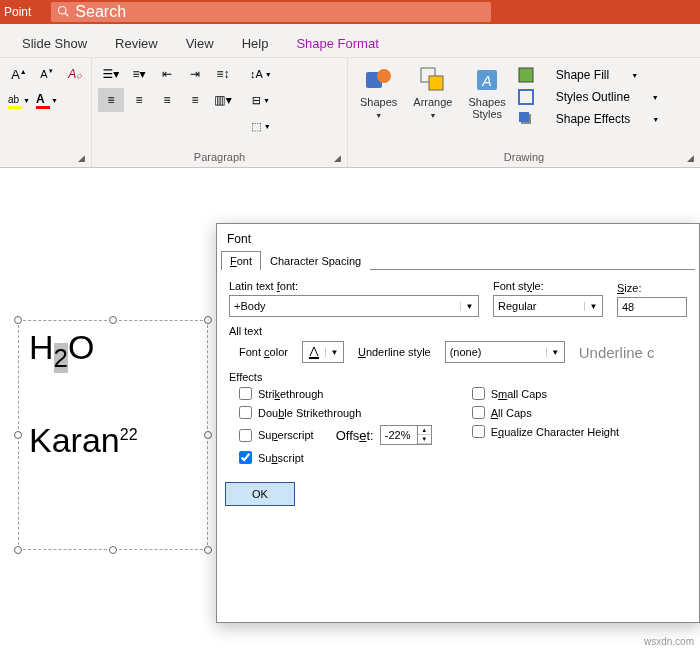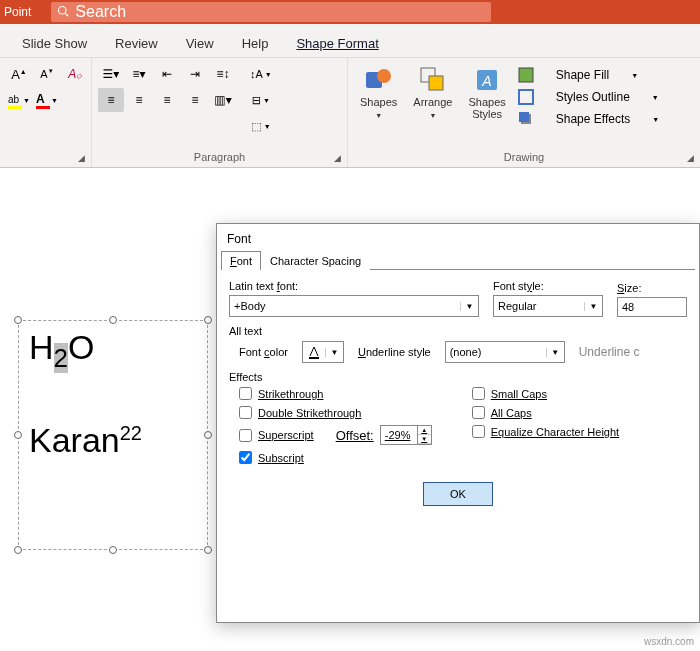--- a/index.html
+++ b/index.html
@@ -8,21 +8,21 @@
 
 .titlebar { background: #d24726; height: 24px; display: flex; align-items: center; padding: 0 4px; }
 .titlebar .app-name { color: #fff; font-size: 12px; padding-right: 20px; }
 .titlebar .search-wrap { background: #e97c62; height: 20px; flex: 1; max-width: 440px; display: flex; align-items: center; padding: 0 6px; border-radius: 2px; }
 .titlebar .search-wrap .icon { color: #fff; font-size: 12px; margin-right: 6px; }
 .titlebar .search-wrap span.ph { color: #fff; font-size: 16px; }
 
 
 .ribbon-tabs { background: #f3f2f1; height: 34px; display: flex; align-items: flex-end; padding: 0 8px; border-bottom: 1px solid #e1dfdd; }
 .ribbon-tabs .tab { padding: 6px 14px; font-size: 13px; color: #323130; cursor: pointer; }
-.ribbon-tabs .tab.context { color: #0f172a; text-decoration: underline; }
+.ribbon-tabs .tab.context { color: #a21caf; }
 
 
 .ribbon { background: #f3f2f1; display: flex; height: 110px; border-bottom: 1px solid #c8c6c4; }
 .group { border-right: 1px solid #e1dfdd; display: flex; flex-direction: column; padding: 4px 6px 2px; }
 .group .content { flex: 1; display: flex; align-items: flex-start; gap: 4px; }
 .group .label { text-align: center; font-size: 11px; color: #605e5c; padding: 2px 0; position: relative; }
 .group .launcher { position: absolute; right: 0; bottom: 2px; font-size: 9px; color: #605e5c; }
 
 .btn-sm { width: 26px; height: 24px; display: flex; align-items: center; justify-content: center; cursor: pointer; border-radius: 2px; }
 
@@ -59,28 +59,28 @@
 .dialog .dtab { padding: 3px 8px; font-size: 11px; border: 1px solid transparent; border-bottom: none; cursor: pointer; position: relative; top: 1px; background: #fff; }
 .dialog .dtab.active { border-color: #888; z-index: 2; }
 .dialog .dbody { border-top: 1px solid #888; margin: 0 4px; padding: 10px 8px; }
 .dialog label.fl { font-size: 11px; color: #000; display: block; margin-bottom: 3px; }
 .dialog .drow { display: flex; gap: 14px; margin-bottom: 8px; align-items: flex-end; }
 .dialog .combo { display: flex; border: 1px solid #888; height: 22px; align-items: center; background: #fff; }
 .dialog .combo span { flex: 1; padding: 0 4px; font-size: 11px; }
 .dialog .combo .arr { width: 18px; text-align: center; border-left: 1px solid #ccc; font-size: 8px; }
 .section-label { font-size: 11px; margin: 6px 0 4px; }
 .effects { display: flex; gap: 40px; }
-.eff-col { display: flex; flex-direction: column; gap: 6px; text-decoration: underline; }
+.eff-col { display: flex; flex-direction: column; gap: 6px; }
 .cb { display: flex; align-items: center; gap: 6px; font-size: 11px; }
 .cb input { width: 13px; height: 13px; }
 .spin { display: flex; border: 1px solid #888; height: 20px; }
 .spin span { padding: 0 4px; font-size: 11px; display:flex;align-items:center; min-width: 36px; }
 .spin .spbtns { display:flex; flex-direction:column; border-left:1px solid #888; width: 14px;}
 .spin .spbtns div { flex:1; font-size:6px; display:flex;align-items:center;justify-content:center; border-bottom:1px solid #ccc;}
-.dialog .footer { display:flex; justify-content:center; padding: 8px; gap: 6px; }
+.dialog .footer { display:flex; justify-content:flex-start; padding: 8px; gap: 6px; }
 .dialog .footer button { min-width: 70px; height: 24px; font-size: 11px; border: 1px solid #888; background: #fdfdfd; cursor: pointer; }
 .dialog .footer button.primary { background: #cce4f7; border: 1px solid #2b579a; }
 
 .watermark { position: absolute; bottom: 4px; right: 6px; font-size: 10px; color: #999; }
 
 .u { text-decoration: underline; }
 </style>
 </head>
 <body>
 
@@ -236,21 +236,21 @@
     <div class="handle tr"></div>
     <div class="handle ml"></div>
     <div class="handle mr"></div>
     <div class="handle bl"></div>
     <div class="handle bm"></div>
     <div class="handle br"></div>
     <div style="padding:6px 10px;font-size:34px;font-family:Calibri,Arial">
       <span>H</span><span class="text-sel" style="font-size:26px;vertical-align:sub">2</span><span>O</span>
     </div>
     <div style="padding:40px 10px 6px;font-size:34px;font-family:Calibri,Arial">
-      <span>Karan</span><sup style="font-size:20px">22</sup>
+      <span>Karan</span><sup style="font-size:16px">22</sup>
     </div>
   </div>
 </div>
 
 <div class="dialog" style="left:216px;top:223px;width:484px;height:400px">
   <div class="dtitle">Font</div>
   <div class="dtabs">
     <div class="dtab active"><span class="u">F</span>ont</div>
     <div class="dtab">Character Spacing</div>
   </div>
@@ -288,40 +288,40 @@
               <rect x="2" y="12" width="10" height="2" fill="#000"></rect>
             </svg>
           </span>
         <div class="arr">▼</div>
       </div>
       <span style="font-size:11px"><span class="u">U</span>nderline style</span>
       <div class="combo" style="width:120px">
           <span>(none)</span>
           <div class="arr">▼</div>
         </div>
-      <span style="font-size:12px;color:#888">Underline c</span>
+      <span style="font-size:15px;color:#888">Underline c</span>
     </div>
 
     <div class="section-label">Effects</div>
     <div class="effects" style="margin-left:10px">
       <div class="eff-col">
         <label class="cb">
             <input type="checkbox" style="">
             <span>Stri<span class="u">k</span>ethrough</span>
           </label>
         <label class="cb">
             <input type="checkbox" style="">
             <span>Dou<span class="u">b</span>le Strikethrough</span>
           </label>
         <label class="cb">
             <input type="checkbox" style="">
             <span>Su<span class="u">p</span>erscript</span>
           <span style="margin-left:16px;font-size:13px">Offs<span class="u">e</span>t:</span>
           <div class="spin">
-              <span>-29%</span>
+              <span>-22%</span>
               <div class="spbtns">
                 <div>▲</div>
                 <div>▼</div>
               </div>
             </div>
         </label>
         <label class="cb">
             <input type="checkbox" checked="" style="">
             <span>Su<span class="u">b</span>script</span>
           </label>

